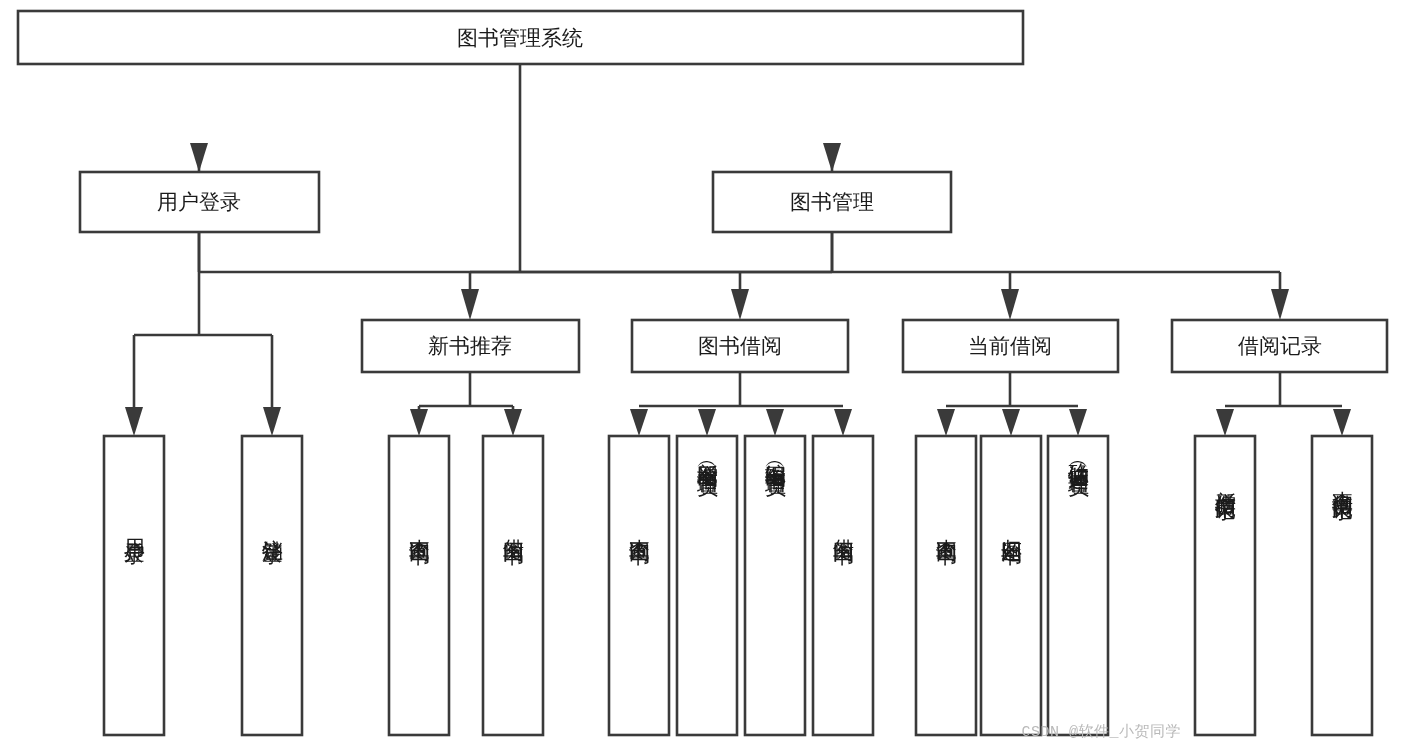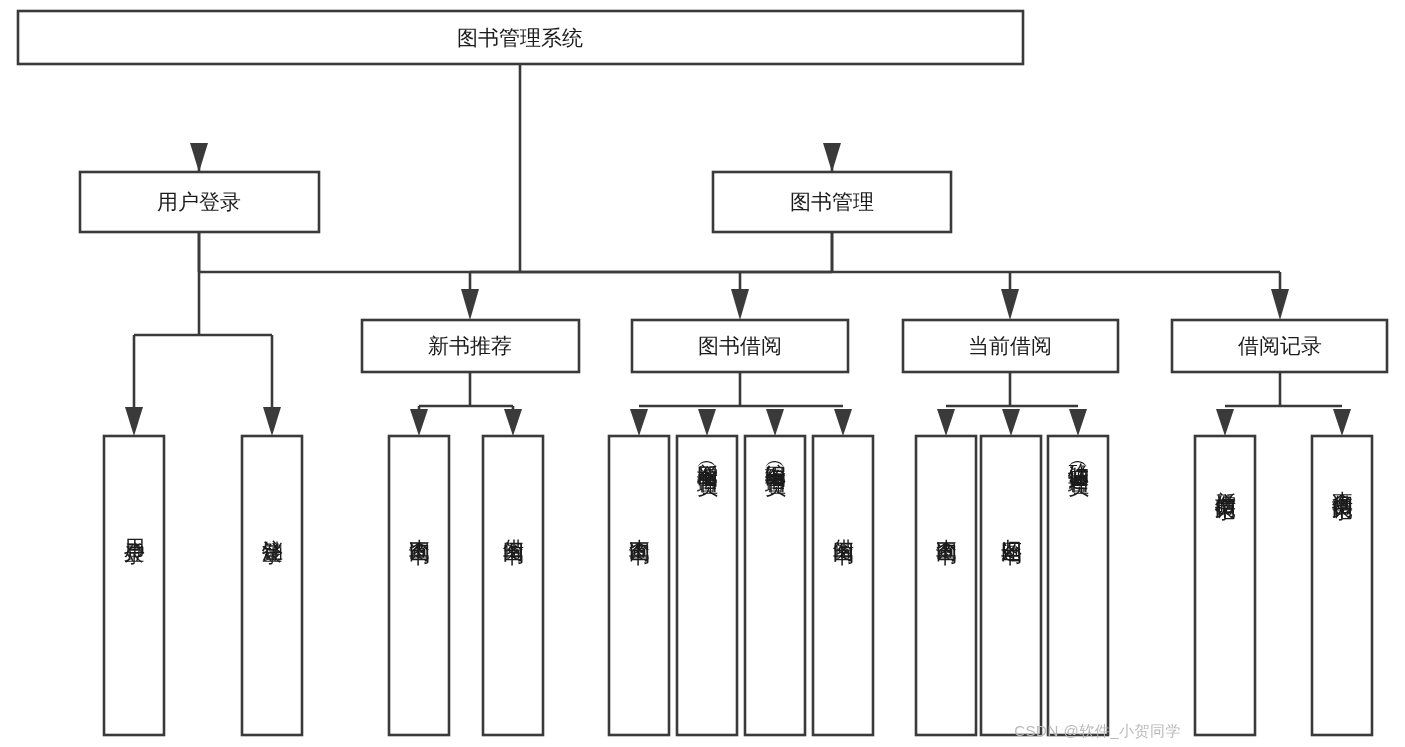--- a/index.html
+++ b/index.html
@@ -62,21 +62,21 @@
     font-size: 21px;
     line-height: 1.18;
     color: #1b1b1b;
     letter-spacing: 2px;
     white-space: nowrap;
   }
   .watermark {
     position: absolute;
     right: 8px;
     bottom: 6px;
-    font-family: Liberation Sans, sans-serif;
+    font-family: Liberation Mono, monospace;
     font-size: 15px;
     color: #b9b9b9;
     letter-spacing: 0.5px;
     user-select: none;
   }
 </style>
 </head>
 <body>
 
 <div id="diagram-root">

